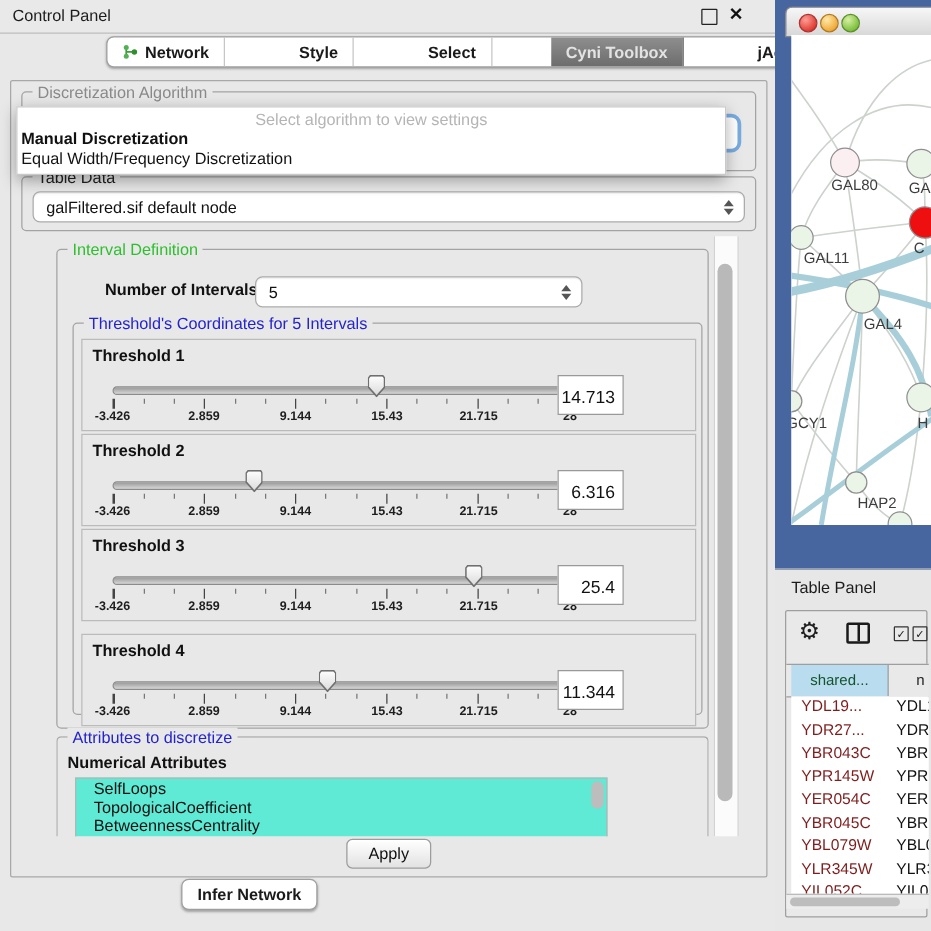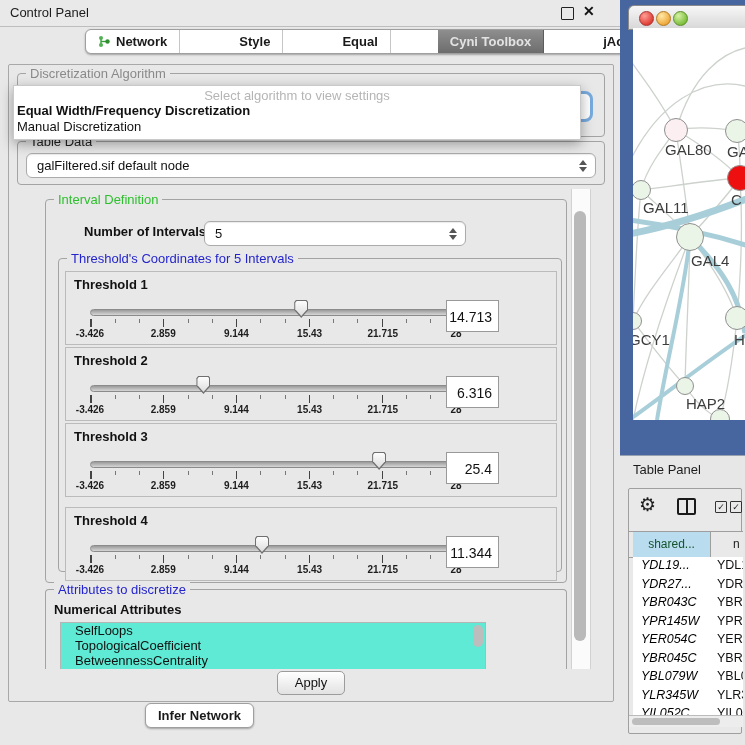--- a/index.html
+++ b/index.html
@@ -61,34 +61,34 @@
   .applybtn{position:absolute;left:50%;transform:translateX(-50%);top:606px;width:66px;height:22px;background:linear-gradient(#fff,#e2e2e2);border:1px solid #9c9c9c;border-radius:5px;font-size:13px;color:#111;text-align:center;line-height:21px;}
   
   #bluearea{position:absolute;left:620px;top:0;width:125px;height:455px;background:#47659e;}
   .nettitle{position:absolute;left:8px;top:5px;width:117px;height:23px;background:linear-gradient(#f7f7f7,#d7d7d7);border:1px solid #8a8a8a;border-radius:6px 0 0 0;border-right:none;}
   .tl{position:absolute;top:5px;width:13px;height:13px;border-radius:50%;}
   .tl.red{left:10px;background:radial-gradient(circle at 35% 30%,#ff9d96,#dd3a30 75%);border:1px solid #a33;}
   .tl.yel{left:27px;background:radial-gradient(circle at 35% 30%,#ffe9a8,#efa635 75%);border:1px solid #b07a20;}
   .tl.grn{left:44px;background:radial-gradient(circle at 35% 30%,#d6f0a4,#78bd38 75%);border:1px solid #5c8f2a;}
   #canvas{position:absolute;left:13px;top:28px;width:112px;height:392px;background:#fff;overflow:hidden;}
   .gnode{position:absolute;border-radius:50%;border:1.5px solid #8f8f8f;box-sizing:border-box;}
-  .glabel{position:absolute;font-size:15px;color:#3d3d3d;white-space:nowrap;}
+  .glabel{position:absolute;font-size:12px;color:#3d3d3d;white-space:nowrap;}
   #rbottom{position:absolute;left:620px;top:455px;width:125px;height:290px;background:#e7e7e7;border-top:1px solid #97a0ae;}
   .tp-title{position:absolute;left:13px;top:6px;font-size:13px;color:#1c1c1c;}
   .tpanel{position:absolute;left:8px;top:32px;width:114px;height:246px;background:#e9e9e9;border:1px solid #9f9f9f;border-radius:2px;box-sizing:border-box;}
   .gear{position:absolute;left:10px;top:4px;font-size:19px;color:#1e1e1e;}
   .splitic{position:absolute;left:48px;top:9px;width:15px;height:13px;border:2px solid #1a1a1a;border-radius:2px;}
   .splitic::after{content:"";position:absolute;left:50%;top:0;bottom:0;width:2px;margin-left:-1px;background:#1a1a1a;}
   .cb{position:absolute;top:12px;width:10px;height:10px;border:1.5px solid #333;border-radius:1px;font-size:9px;line-height:10px;text-align:center;color:#222;}
   .thead{position:absolute;left:0;top:42px;width:114px;height:25px;border-top:1px solid #9e9e9e;border-bottom:1px solid #9e9e9e;background:#e9e9e9;}
   .thc1{position:absolute;left:4px;top:0;width:77px;height:25px;background:#b9ddef;border-right:1px solid #9e9e9e;font-size:12px;color:#14532d;text-align:center;line-height:25px;}
   .thc2{position:absolute;left:104px;top:0;font-size:12px;color:#222;line-height:25px;}
   .tbody{position:absolute;left:4px;top:68px;width:110px;height:158px;background:#fff;overflow:hidden;}
   .tbody .tr{height:18.5px;position:relative;}
-  .tbody .c1{position:absolute;left:8px;top:1px;font-size:12.5px;color:#000000;white-space:nowrap;font-style:italic;}
+  .tbody .c1{position:absolute;left:8px;top:1px;font-size:12.5px;color:#7f1d1d;white-space:nowrap;}
   .tbody .c2{position:absolute;left:84px;top:1px;font-size:12.5px;color:#111;white-space:nowrap;}
   .hscroll{position:absolute;left:0;top:226px;width:114px;height:11px;background:#ededed;border-top:1px solid #bbb;}
   .hscroll .th{position:absolute;left:3px;top:2px;width:88px;height:7px;background:#bdbdbd;border-radius:4px;}
   .neticon{width:13px;height:13px;}
 </style>
 </head>
 <body>
 
 <div id="left">
   <div class="titlebar">
@@ -105,42 +105,42 @@
         <circle cx="3" cy="3" r="2" fill="#52b152"></circle>
           <circle cx="3" cy="10" r="2" fill="#52b152"></circle>
           <circle cx="9.5" cy="6.5" r="2.2" fill="#2f8f2f"></circle>
       </svg>
       <span>Network</span>
     </div>
     <div>
         <span>Style</span>
       </div>
     <div>
-        <span>Equal</span>
+        <span>Select</span>
       </div>
     <div class="sel">
         <span>Cyni Toolbox</span>
       </div>
     <div>
         <span>jActiveMNodules</span>
       </div>
   </div>
 
   <div class="frame">
 
     <div class="group" style="left:8px;top:8px;width:586px;height:62px;">
       <span class="legend gray">Discretization Algorithm</span>
     </div>
     <div class="focusring"></div>
     <div class="popup">
       <div class="ph">Select algorithm to view settings</div>
       <div class="popup-list">
 
-      <div>Equal Width/Frequency Discretization</div>
-          <div>Manual Discretization</div>
+      <div>Manual Discretization</div>
+          <div>Equal Width/Frequency Discretization</div>
         </div>
     </div>
 
     <div class="group" style="left:8px;top:76px;width:586px;height:42px;">
       <span class="legend plain">Table Data</span>
       <div class="combo" style="left:8px;top:11px;width:568px;height:23px;">
         <span class="val">galFiltered.sif default node</span>
         <span class="stepper">
             <i class="up"></i>
             <i class="dn"></i>

